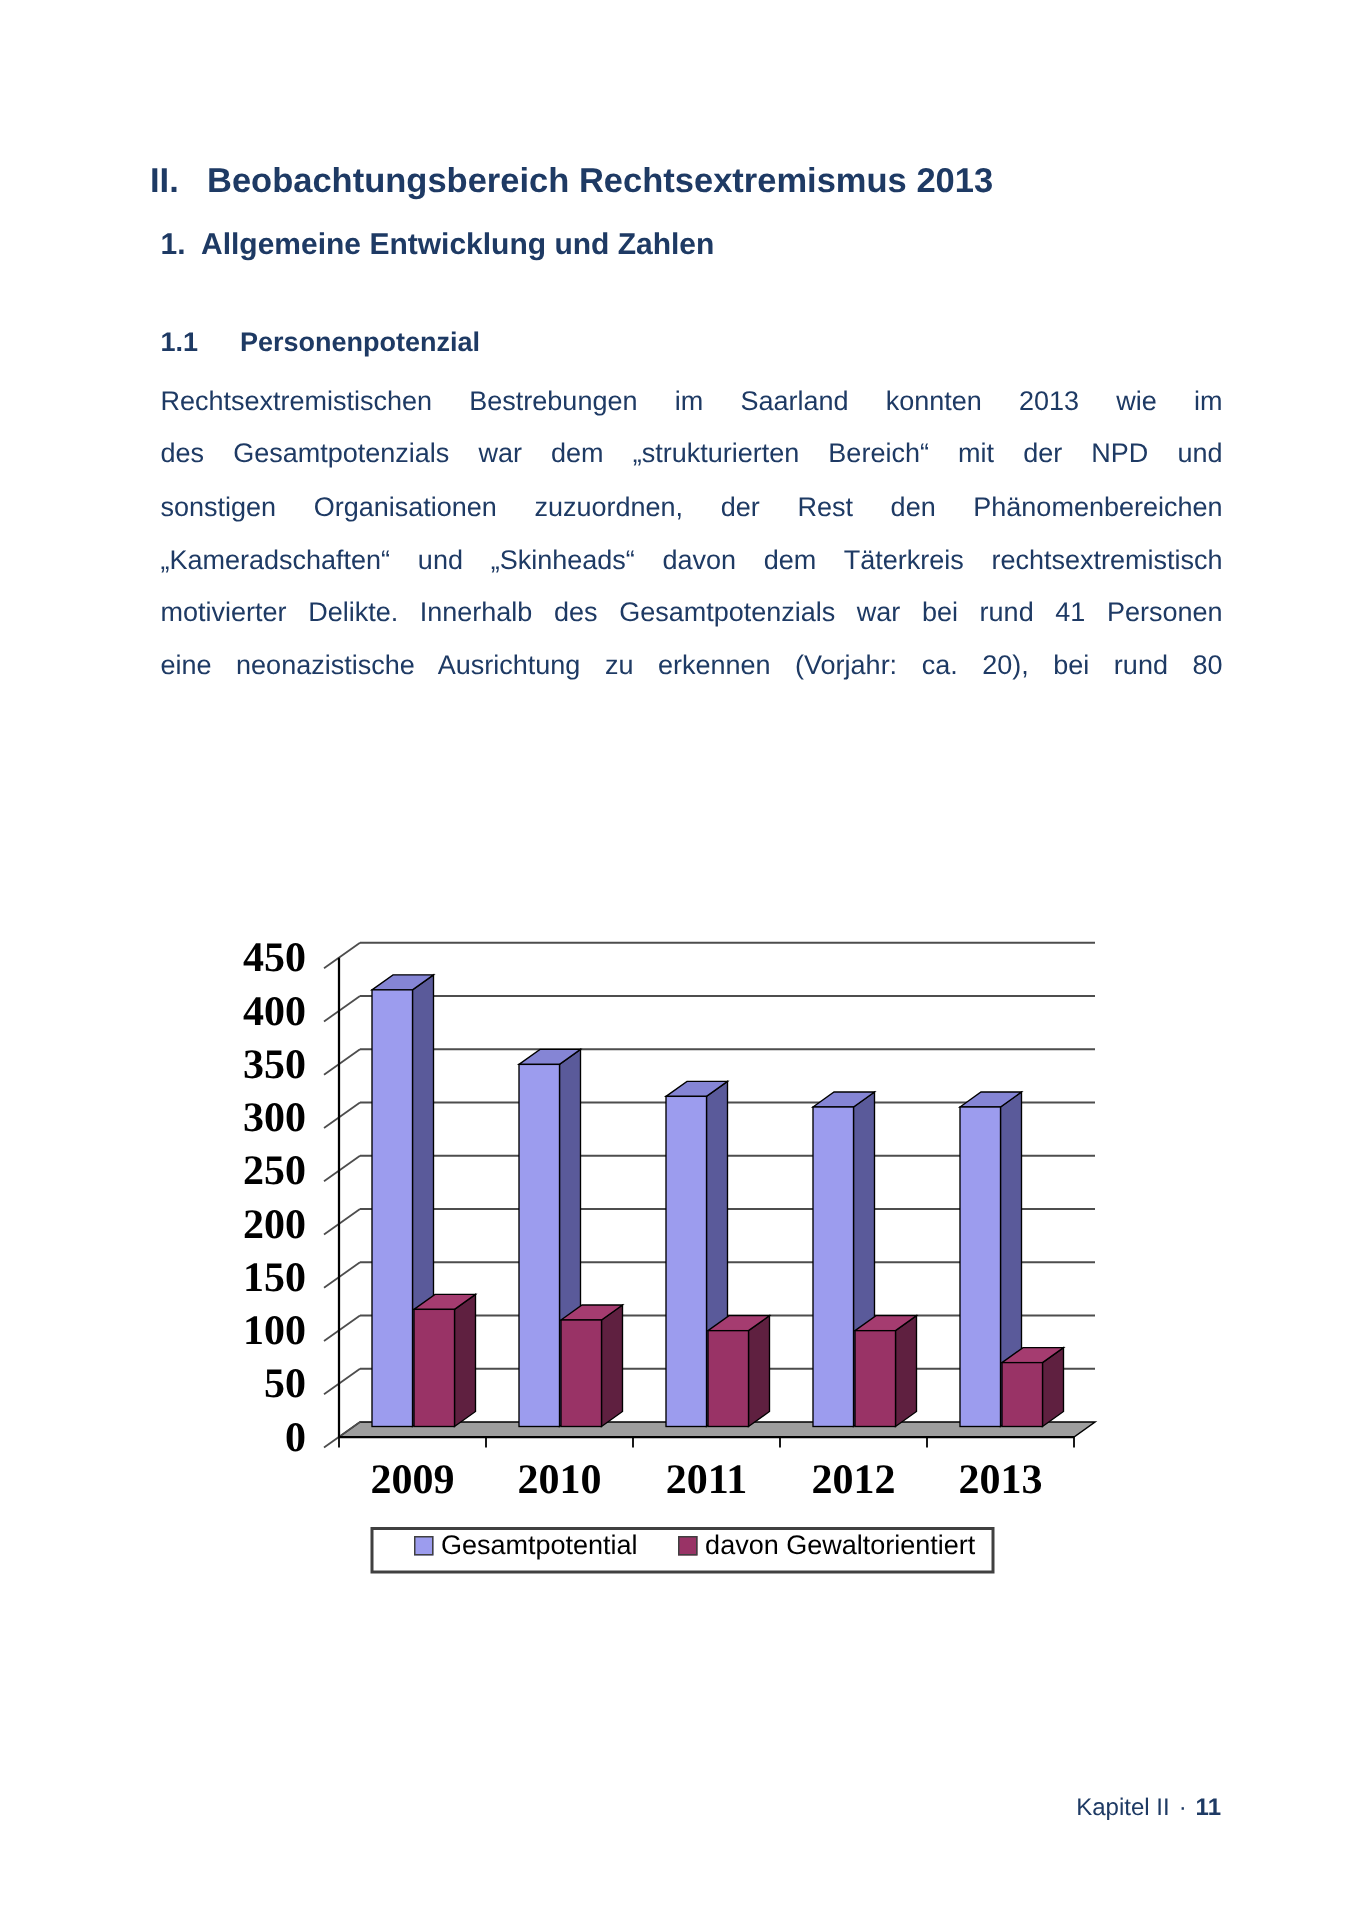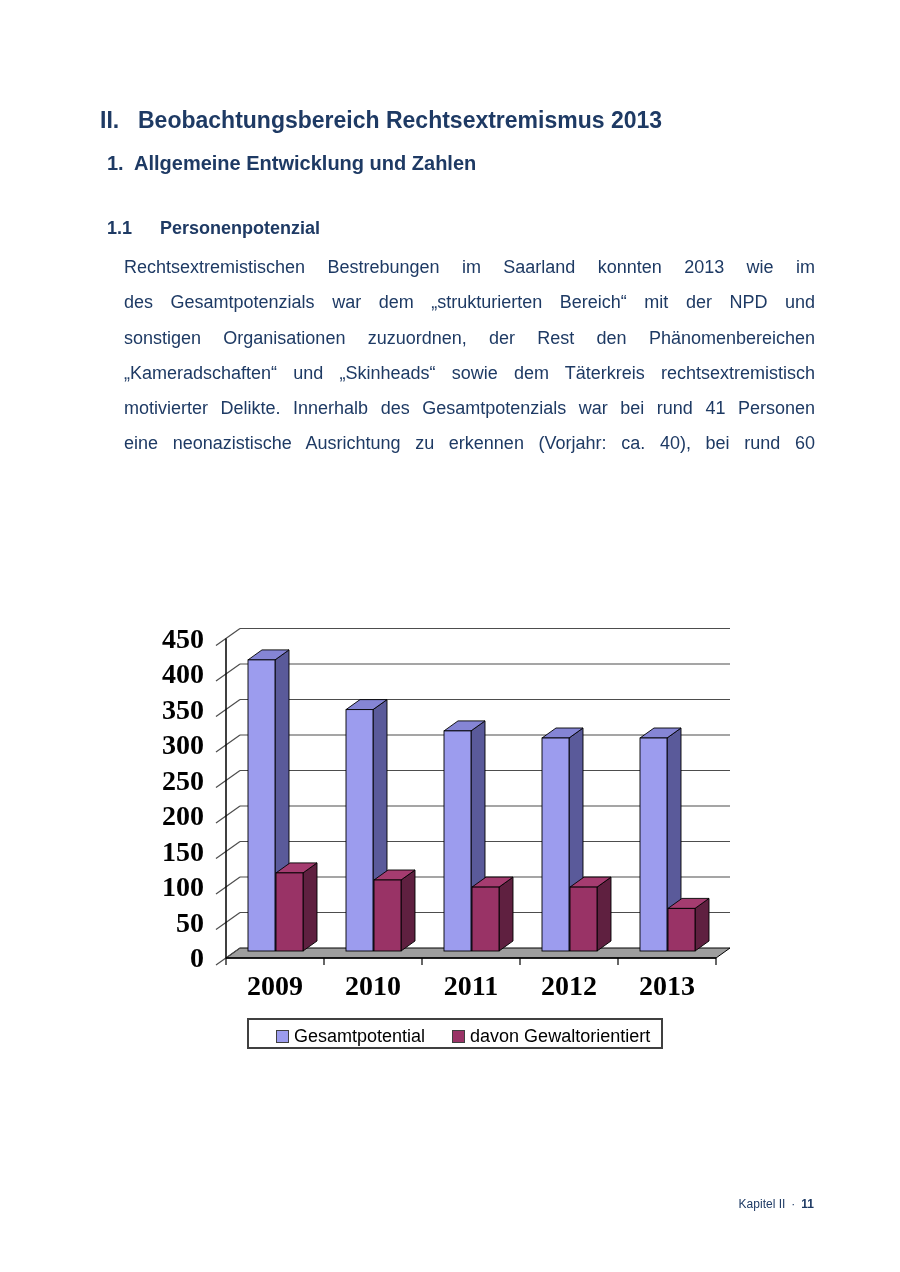--- a/index.html
+++ b/index.html
@@ -11,34 +11,34 @@
         display:flex; white-space:nowrap;align-items:center; }
   .h1 .hnum { display:inline-block; width:38px; }
   .h2 { position:absolute; left:107px; top:152px; font-size:20px; font-weight:bold;
         display:flex; white-space:nowrap; }
   .h2 .hnum { display:inline-block; width:27px; }
   .h3 { position:absolute; left:107px; top:218px; font-size:18px; font-weight:bold;
         display:flex; white-space:nowrap; }
   .h3 .hnum { display:inline-block; width:53px; }
   .body-text { position:absolute; left:107px; top:250px; width:708px;
                font-size:18px; line-height:35.3px; }
-  .jline { text-align:justify; text-align-last:justify;margin-left:17px; }
+  .jline { text-align:justify; text-align-last:justify; }
   .jline.last { text-align-last:left; }
   .chart-wrap { position:absolute; left:140px; top:598px; width:730px; height:410px; }
   .chart-wrap svg { display:block; }
   text.ytick, text.xtick {
     font-family:"Liberation Serif", serif; font-weight:bold; font-size:28px; fill:#000000;
   }
   .legend { position:absolute; left:247px; top:1018px; width:416px; height:31px;
             box-sizing:border-box; border:2px solid #404040; background:#ffffff;
-            display:flex; align-items:flex-end; padding-left:27px; gap:27px; }
+            display:flex; align-items:flex-start; padding-left:27px; gap:27px; }
   .legend-item { display:flex; align-items:center; gap:5px; font-size:18px; color:#000000;
                  white-space:nowrap; }
   .swatch { width:13px; height:13px; border:1px solid #404040; box-sizing:border-box; }
-  .footer { position:absolute; right:86px; top:1197px; font-size:12px; color:#1e3a64;
+  .footer { position:absolute; right:86px; top:1197px; font-size:16px; color:#1e3a64;
             white-space:nowrap; }
   .footer .sep { margin:0 6px; }
   .footer .pnum { font-weight:bold; }
 </style>
 </head>
 <body>
 
 <div class="page">
 
   <div class="h1">
@@ -53,23 +53,23 @@
 
   <div class="h3">
     <span class="hnum">1.1</span>
     <span>Personenpotenzial</span>
   </div>
 
   <div class="body-text">
       <div class="jline">Rechtsextremistischen Bestrebungen im Saarland konnten 2013 wie im</div>
       <div class="jline">des Gesamtpotenzials war dem „strukturierten Bereich“ mit der NPD und</div>
       <div class="jline">sonstigen Organisationen zuzuordnen, der Rest den Phänomenbereichen</div>
-      <div class="jline">„Kameradschaften“ und „Skinheads“ sowie dem Täterkreis rechtsextremistisch</div>
+      <div class="jline">„Kameradschaften“ und „Skinheads“ davon dem Täterkreis rechtsextremistisch</div>
       <div class="jline">motivierter Delikte. Innerhalb des Gesamtpotenzials war bei rund 41 Personen</div>
-      <div class="jline">eine neonazistische Ausrichtung zu erkennen (Vorjahr: ca. 40), bei rund 60</div>
+      <div class="jline">eine neonazistische Ausrichtung zu erkennen (Vorjahr: ca. 20), bei rund 80</div>
     </div>
 
   <div class="chart-wrap">
       <svg width="730" height="410" viewBox="0 0 730 410">
         <path d="M86,360 L100,350 L590,350 L576,360 Z" fill="#9e9e9e" stroke="#000000" stroke-width="1"></path>
         <line x1="76" y1="367" x2="100" y2="350" stroke="#4d4d4d" stroke-width="1.2"></line>
         <text x="64" y="369" text-anchor="end" class="ytick">0</text>
         <line x1="76" y1="331.5" x2="100" y2="314.5" stroke="#4d4d4d" stroke-width="1.2"></line>
         <line x1="100" y1="314.5" x2="590" y2="314.5" stroke="#4d4d4d" stroke-width="1.2"></line>
         <text x="64" y="333.5" text-anchor="end" class="ytick">50</text>

